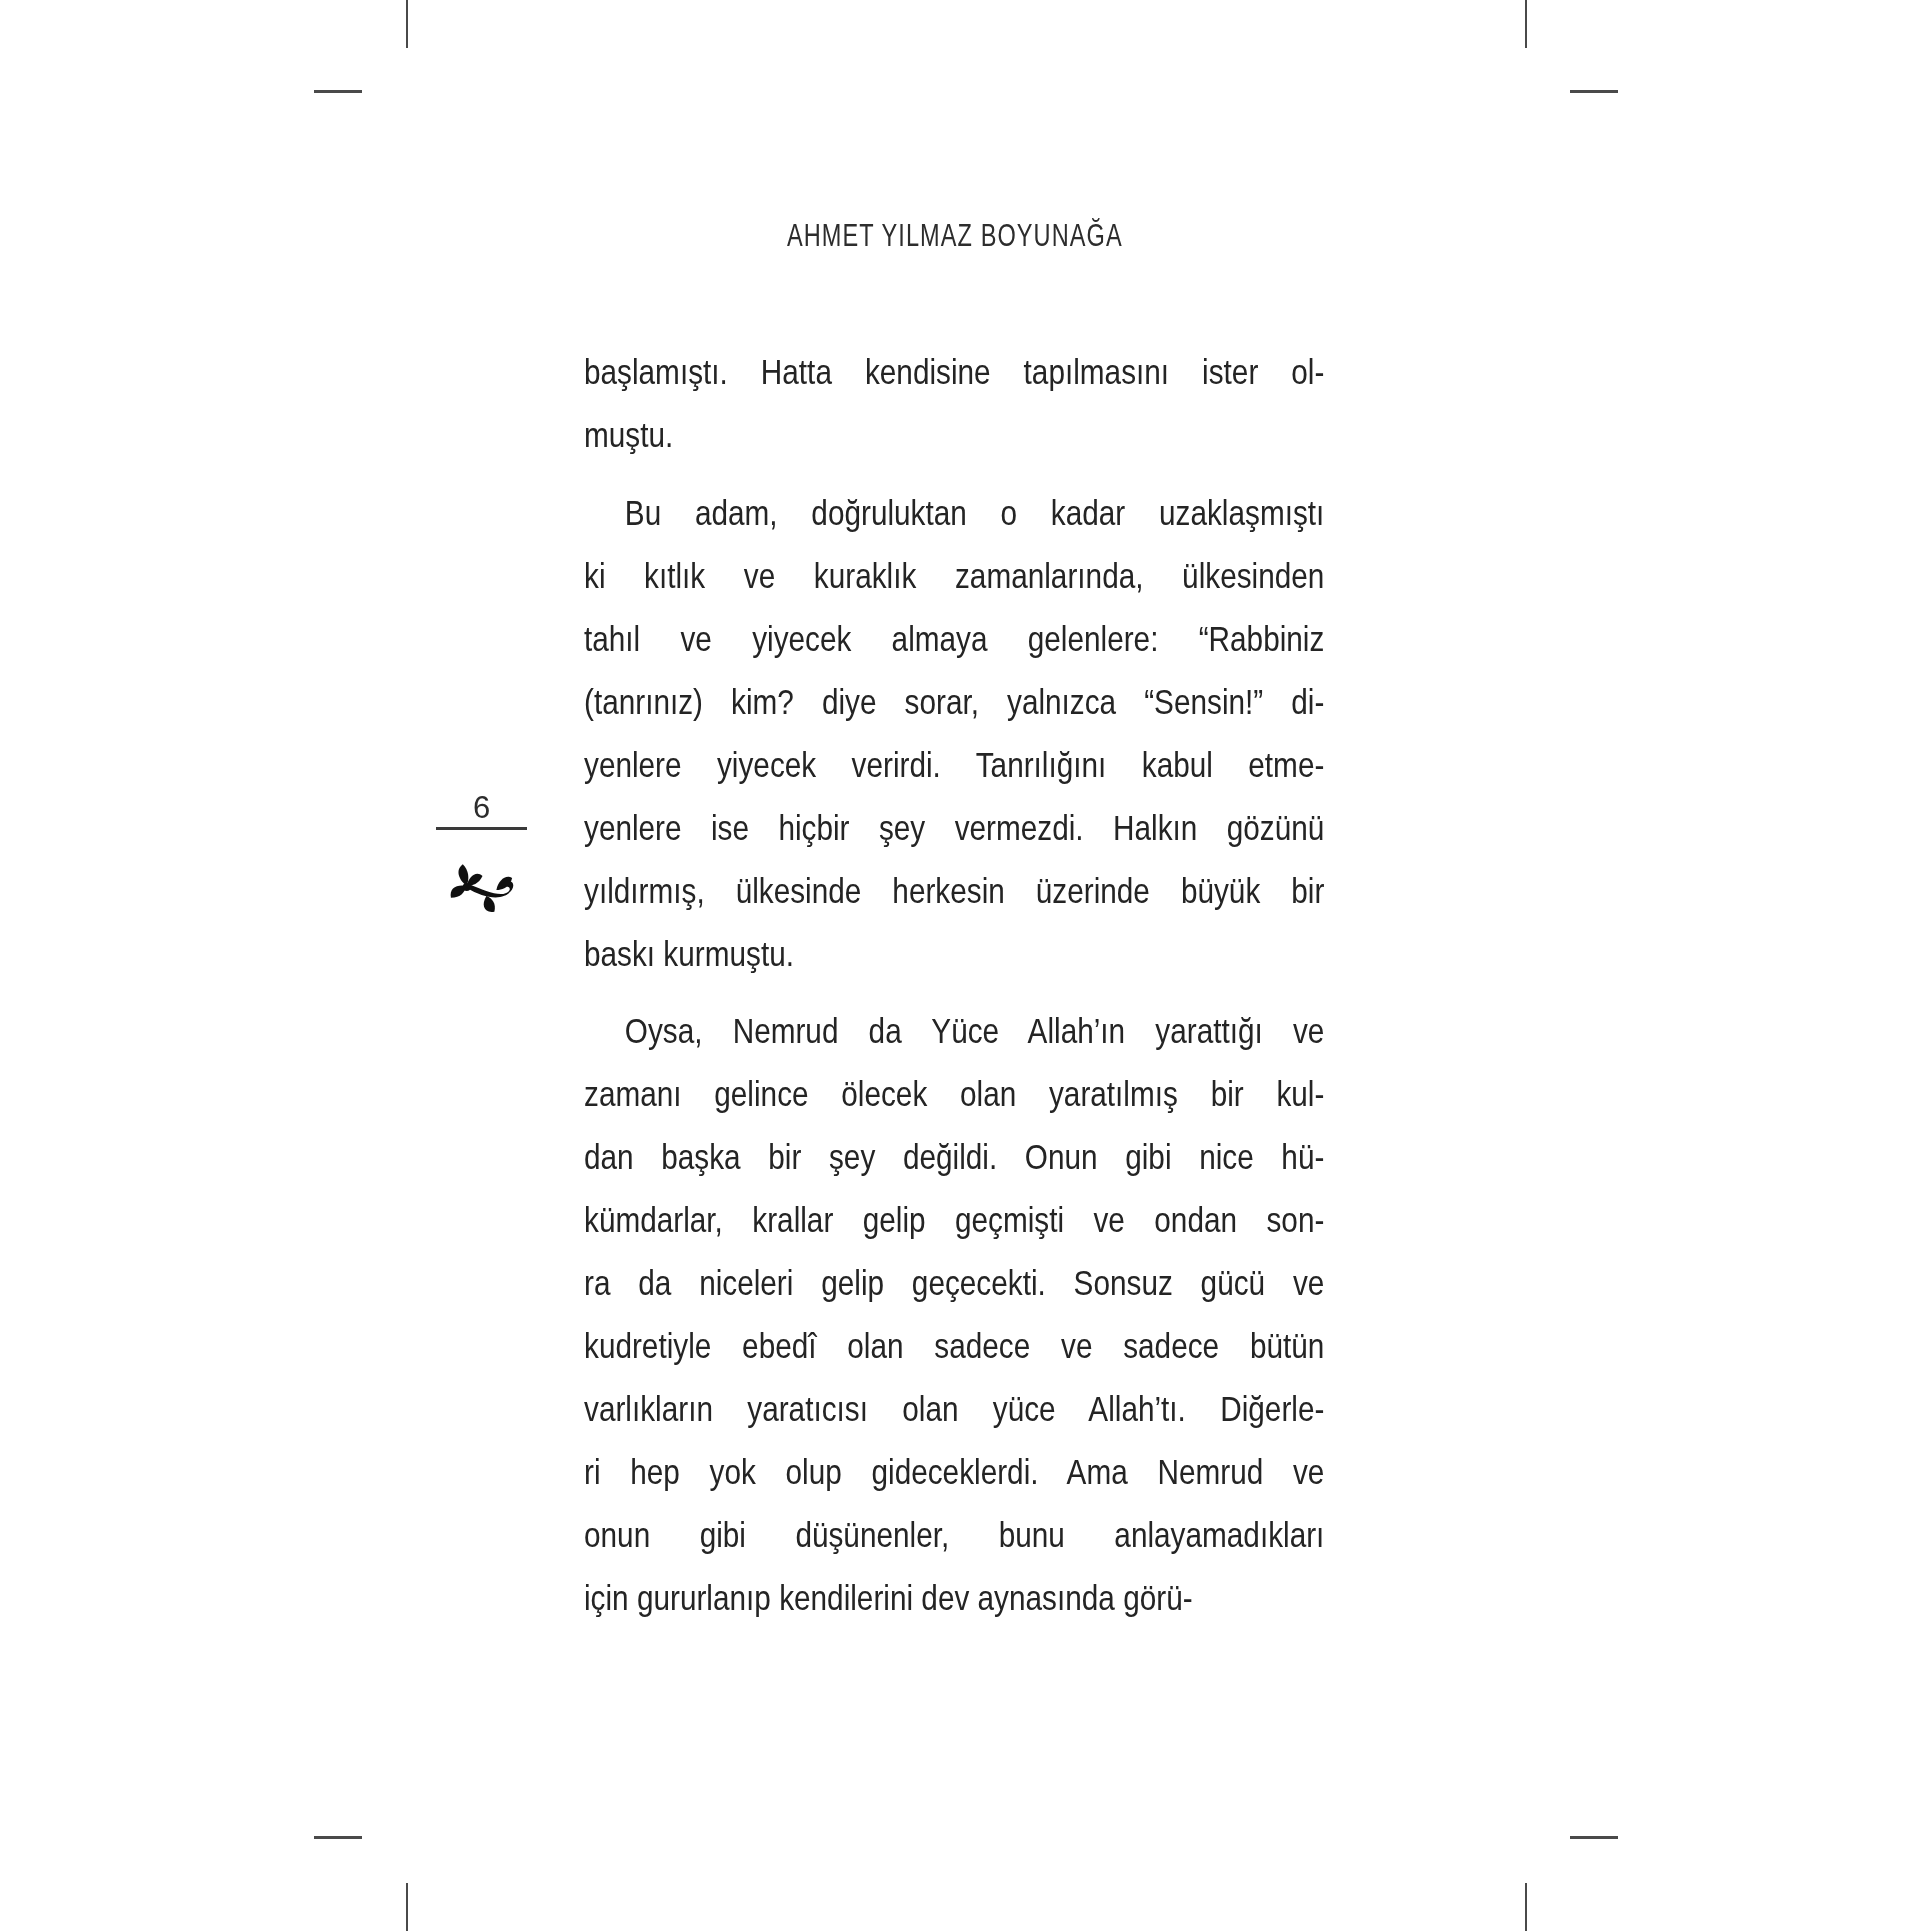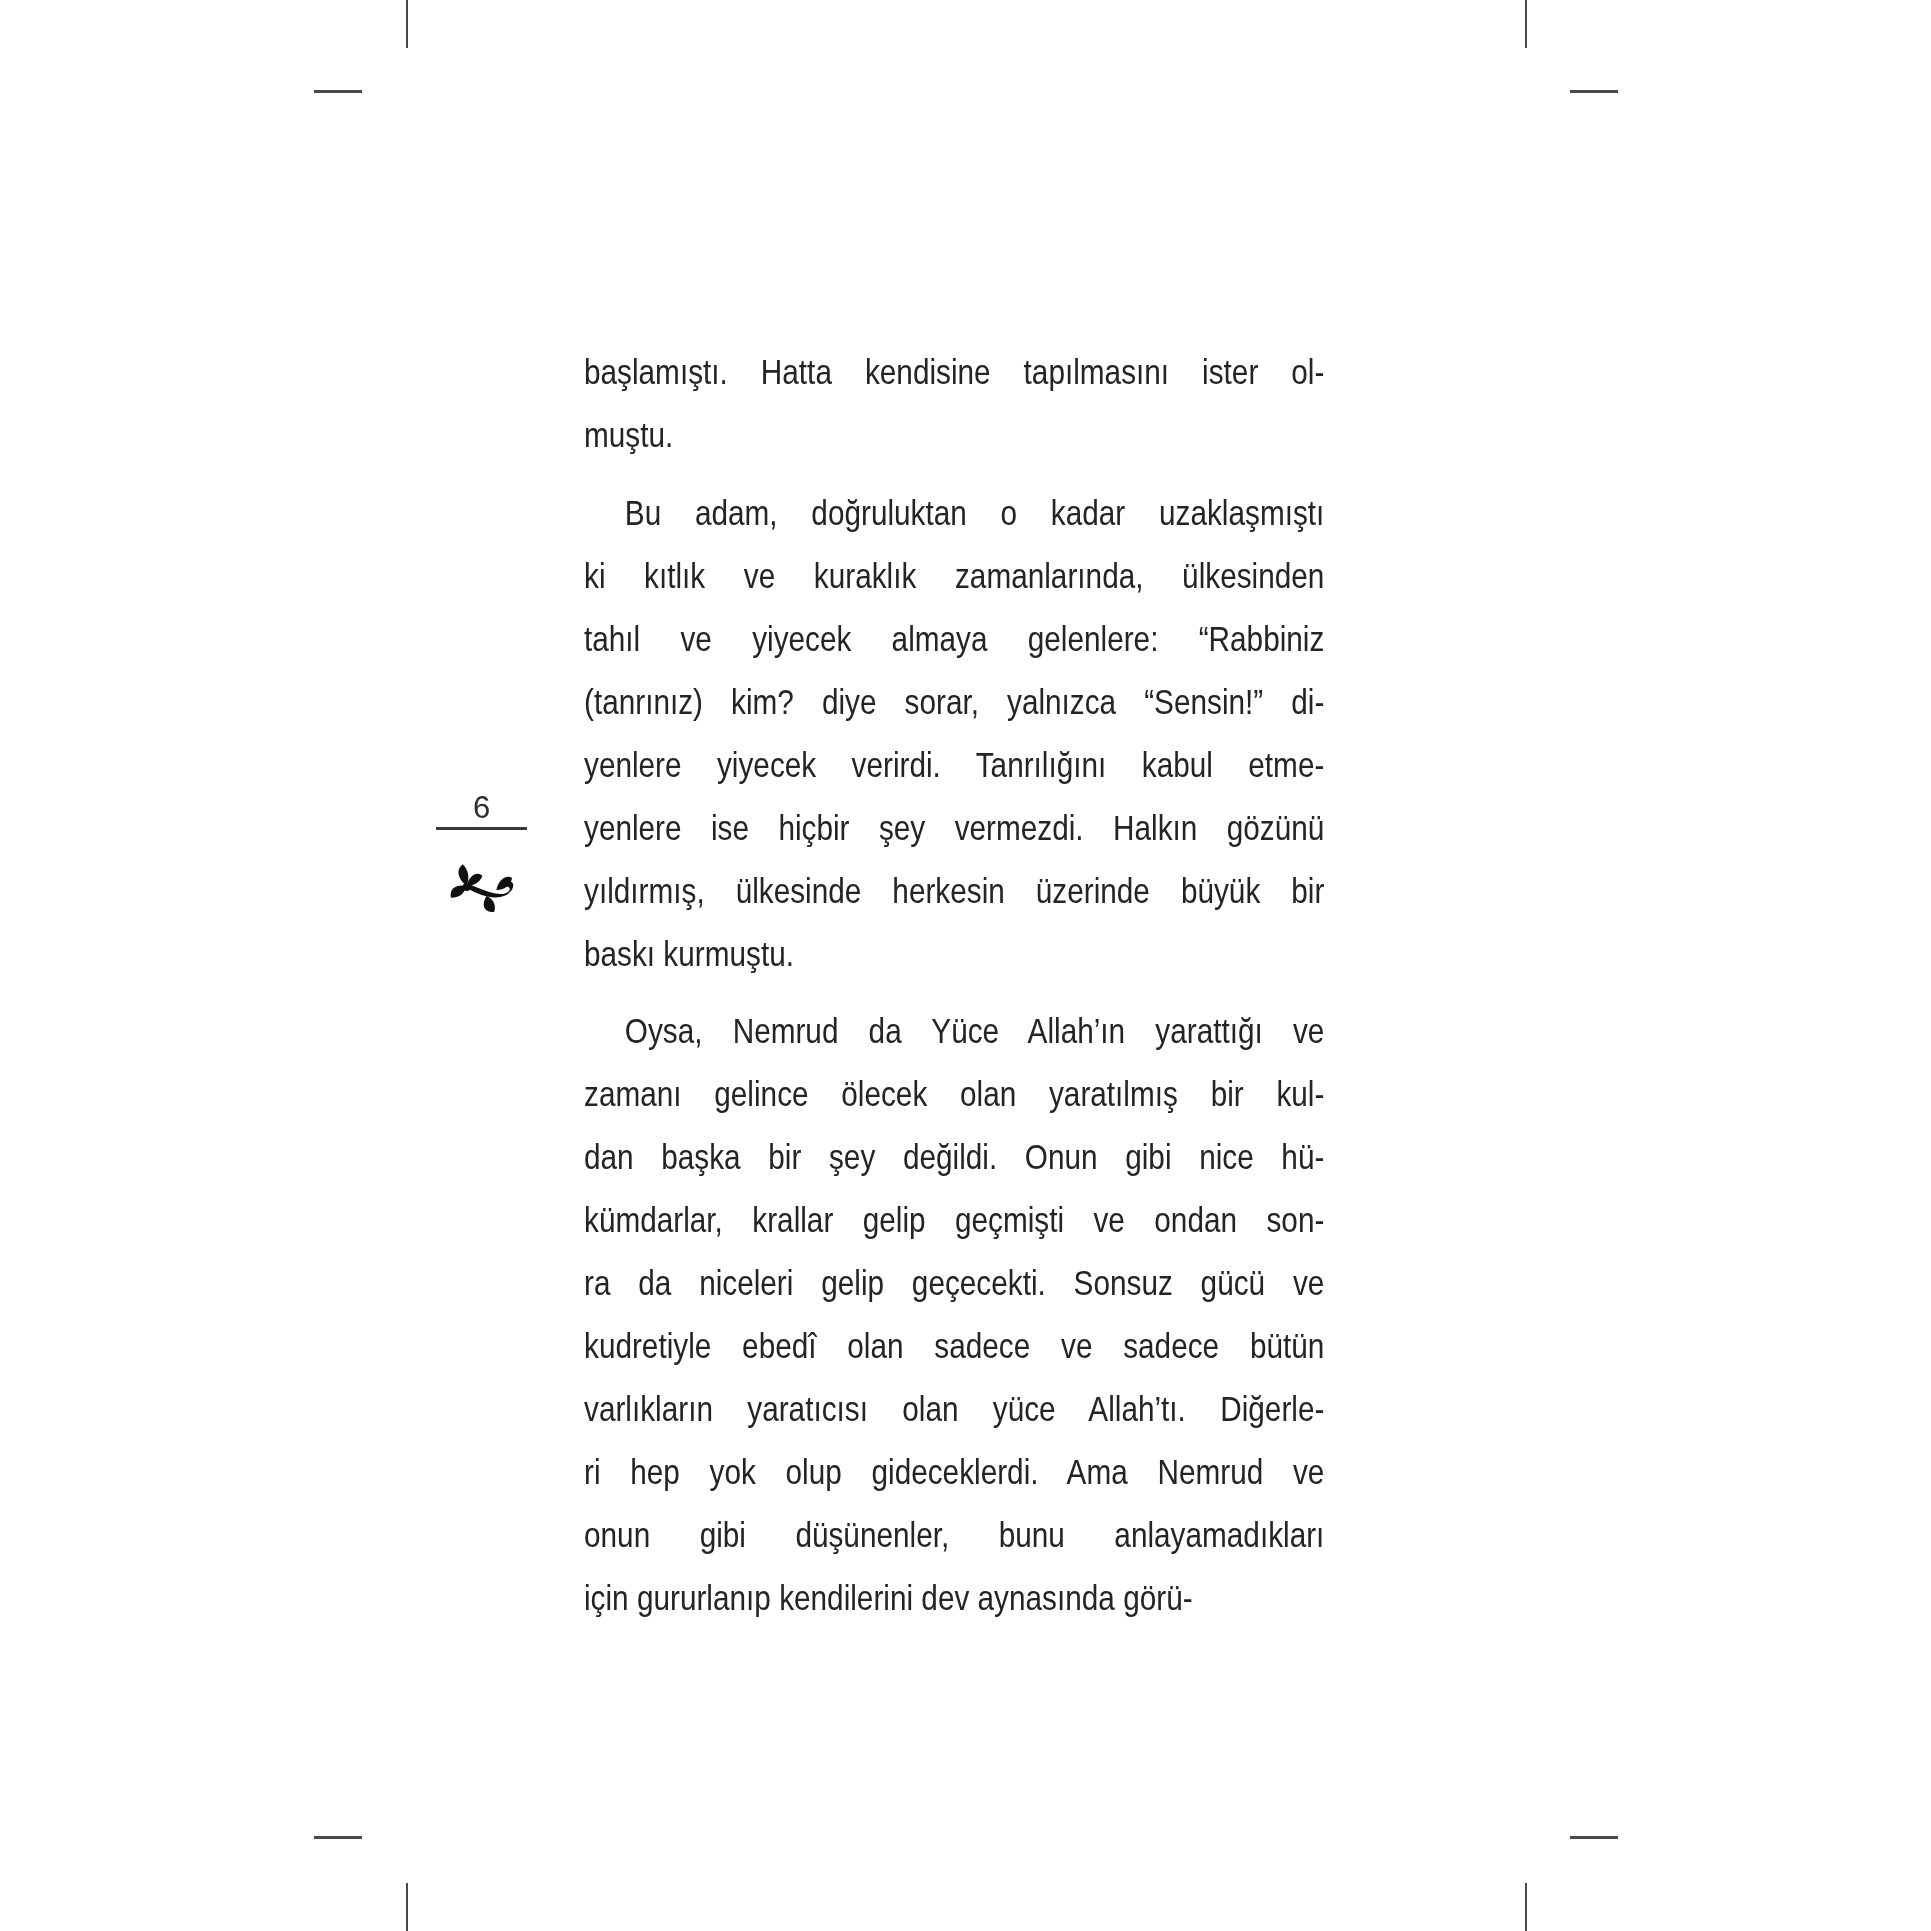--- a/index.html
+++ b/index.html
@@ -90,20 +90,23 @@
 
   <div class="crop v tl-v"></div>
   <div class="crop h tl-h"></div>
   <div class="crop v tr-v"></div>
   <div class="crop h tr-h"></div>
   <div class="crop h bl-h"></div>
   <div class="crop v bl-v"></div>
   <div class="crop h br-h"></div>
   <div class="crop v br-v"></div>
 
+  <div class="running-header">
+    <span class="squeeze">AHMET YILMAZ BOYUNAĞA</span>
+  </div>
 
   <div class="folio">6</div>
   <div class="folio-rule"></div>
   <div class="ornament">
     <svg viewBox="0 0 80 58" xmlns="http://www.w3.org/2000/svg" fill="#101010">
 
       <path d="M22 30 C14 24 10 14 18 8 C24 14 25 22 22 30 Z"></path>
       <path d="M22 30 C12 28 4 32 6 42 C16 42 20 36 22 30 Z"></path>
       <path d="M22 30 C24 20 32 14 38 20 C34 28 28 30 22 30 Z"></path>
       <circle cx="22" cy="31" r="4"></circle>

